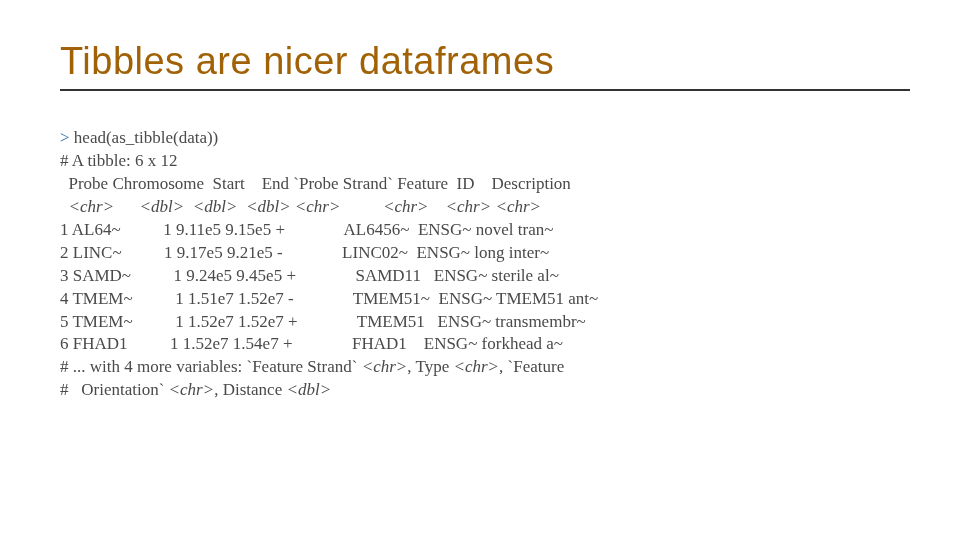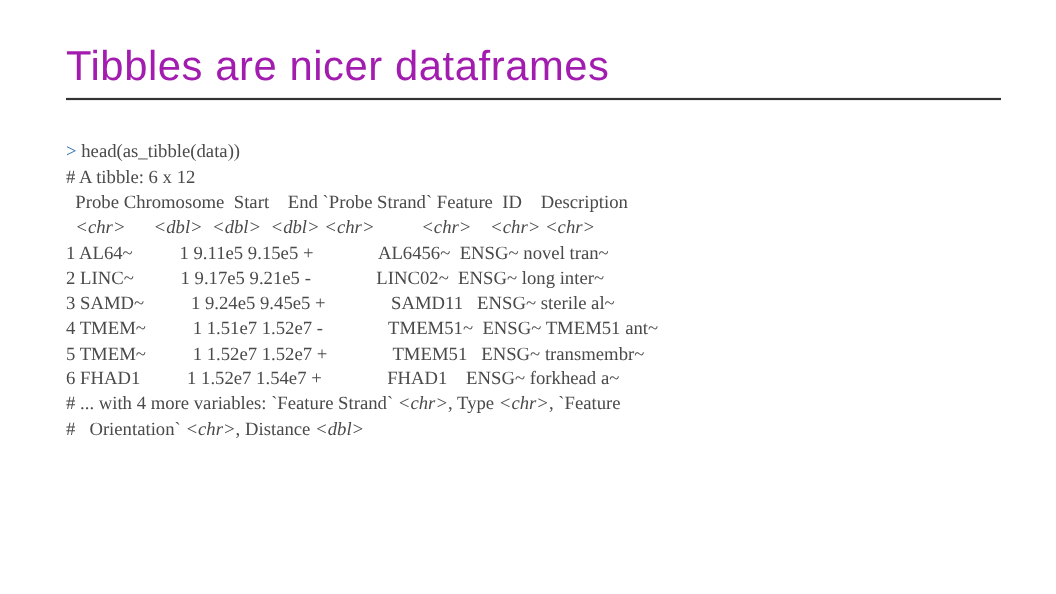--- a/index.html
+++ b/index.html
@@ -9,21 +9,21 @@
     background: #ffffff;
     font-family: "Segoe UI", "Helvetica Neue", Arial, sans-serif;
     overflow: hidden;
   }
   .slide {
     padding: 40px 50px 0 60px;
   }
   .title {
     font-size: 38px;
     font-weight: 400;
-    color: #a21caf;
+    color: #a16207;
     letter-spacing: 0.5px;
     padding-bottom: 6px;
     border-bottom: 2px solid #333;
     margin-bottom: 36px;
   }
   .console {
     font-family: Liberation Serif, serif;
     font-size: 17px;
     line-height: 1.35;
     white-space: pre;

